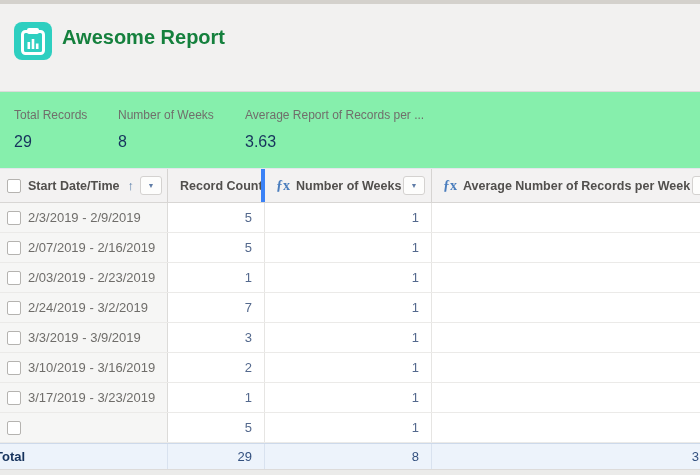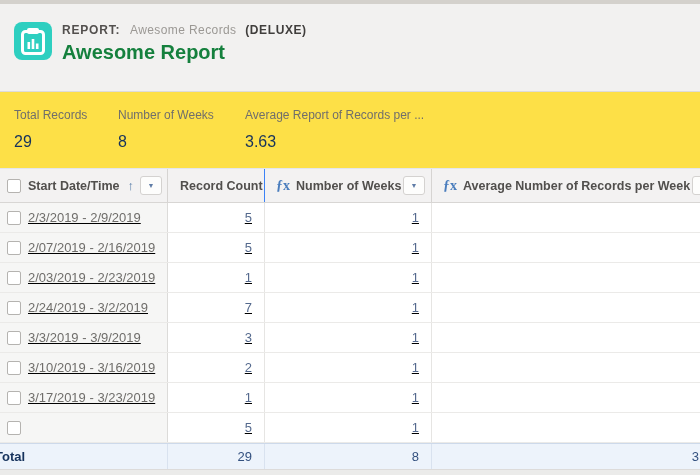--- a/index.html
+++ b/index.html
@@ -12,58 +12,58 @@
          display:flex; align-items:flex-start; padding:18px 16px 0 14px; }
   .hdr-icon { width:38px; height:38px; flex:0 0 38px; margin-right:10px; }
   .hdr-text { padding-top:1px; }
   .eyebrow { font-size:12px; letter-spacing:.4px; line-height:15px; white-space:nowrap; }
   .eyebrow .pre  { color:#53504e; font-weight:700; letter-spacing:.8px; }
   .eyebrow .name { color:#9b9894; margin-left:6px; }
   .eyebrow .suf  { color:#403e3c; font-weight:700; margin-left:5px; letter-spacing:.6px; }
   .title { font-size:20px; font-weight:700; color:#15803d; margin-top:3px; }
 
   
-  .metrics { height:77px; background:#fde047; border-bottom:1px solid #e3e6ec;
+  .metrics { height:77px; background:#86efac; border-bottom:1px solid #e3e6ec;
              display:flex; padding:16px 0 0 14px; }
   .metric { }
   .metric.m0 { width:104px; }
   .metric.m1 { width:127px; }
   .metric .lbl { font-size:12px; color:#706e6b; line-height:14px; white-space:nowrap; }
   .metric .val { font-size:16px; color:#16325c; margin-top:11px; }
 
   
   .tbl { width:700px; }
   .trow { display:flex; width:700px; }
   .c1 { width:168px; flex:0 0 168px; position:relative;text-align:center; }
   .c2 { width:97px;  flex:0 0 97px; }
   .c3 { width:167px; flex:0 0 167px; }
   .c4 { width:268px; flex:0 0 268px; }
 
   .thead { height:34px; background:#f3f2f2; border-bottom:1px solid #d8d6d4; }
   .thead > div { display:flex; align-items:center; font-size:12.5px; font-weight:700;
                  color:#514f4d; white-space:nowrap; overflow:hidden; }
   .thead .c1 { padding-left:14px; border-right:1px solid #d6d4d2; }
-  .thead .c2 { padding-left:12px; border-right:1px solid #3b82f6; }
+  .thead .c2 { padding-left:12px; border-right:4px solid #3b82f6; }
   .thead .c3 { padding-left:11px; border-right:1px solid #d6d4d2; }
   .thead .c4 { padding-left:11px; }
   .sort-arrow { color:#557ba8; font-size:13px; font-weight:400; margin:0 6px 0 8px; }
   .menu-btn { width:22px; height:19px; background:#fdfdfc; border:1px solid #d4d2d0;
               border-radius:3px; display:flex; align-items:center; justify-content:center;
               cursor:pointer; }
   .menu-btn span { font-size:7px; color:#5f7ca6; line-height:1; }
   .thead .c1 .menu-btn { margin-left:0; }
   .push { margin-left:auto; margin-right:6px; }
   .cut-right { margin-left:auto; margin-right:-14px; }
   .fx { color:#4a7dbd; font-size:14px; font-weight:700;
         margin-right:6px; font-family:"Liberation Serif", serif; }
 
   .cbox { width:14px; height:14px; background:#fff; border:1px solid #b5b3b0;
           border-radius:2px; flex:0 0 14px; margin-left:-7px; margin-right:7px; }
 
-  .drow { height:30px; border-bottom:1px solid #ebeae8;text-decoration:underline; }
+  .drow { height:30px; border-bottom:1px solid #ebeae8; }
   .drow .c1 { background:#f6f6f5; border-right:1px solid #dcdbd9; display:flex;
               align-items:center; padding-left:14px; font-size:13px; color:#6f6d6a;
               white-space:nowrap; overflow:hidden; }
   .drow .c2, .drow .c3 { display:flex; align-items:center; justify-content:flex-end;
               padding-right:12px; font-size:13px; color:#54698d; border-right:1px solid #e6e5e3; }
   .drow .c4 { }
 
   .totrow { height:26px; background:#edf3fb; border-top:1px solid #cdd9ea;
             display:flex; }
   .totrow .c1 { display:flex; align-items:center; font-size:13px; font-weight:700;
@@ -85,25 +85,20 @@
 <div class="hdr">
   <svg class="hdr-icon" viewBox="0 0 38 38">
     <rect x="0" y="0" width="38" height="38" rx="8" fill="#2ecfc0"></rect>
     <rect x="13" y="6" width="12" height="6" rx="2" fill="#ffffff"></rect>
     <rect x="8.5" y="9.5" width="21" height="22" rx="3" fill="none" stroke="#ffffff" stroke-width="3"></rect>
     <rect x="13.5" y="20" width="2.6" height="7" fill="#ffffff"></rect>
     <rect x="17.7" y="17" width="2.6" height="10" fill="#ffffff"></rect>
     <rect x="21.9" y="21.5" width="2.6" height="5.5" fill="#ffffff"></rect>
   </svg>
   <div class="hdr-text">
-    <div class="eyebrow">
-      <span class="pre">REPORT:</span>
-      <span class="name">Awesome Records</span>
-      <span class="suf">(DELUXE)</span>
-    </div>
     <div class="title">Awesome Report</div>
   </div>
 </div>
 
 <div class="metrics">
   <div class="metric m0">
     <div class="lbl">Total Records</div>
     <div class="val">29</div>
   </div>
   <div class="metric m1">

